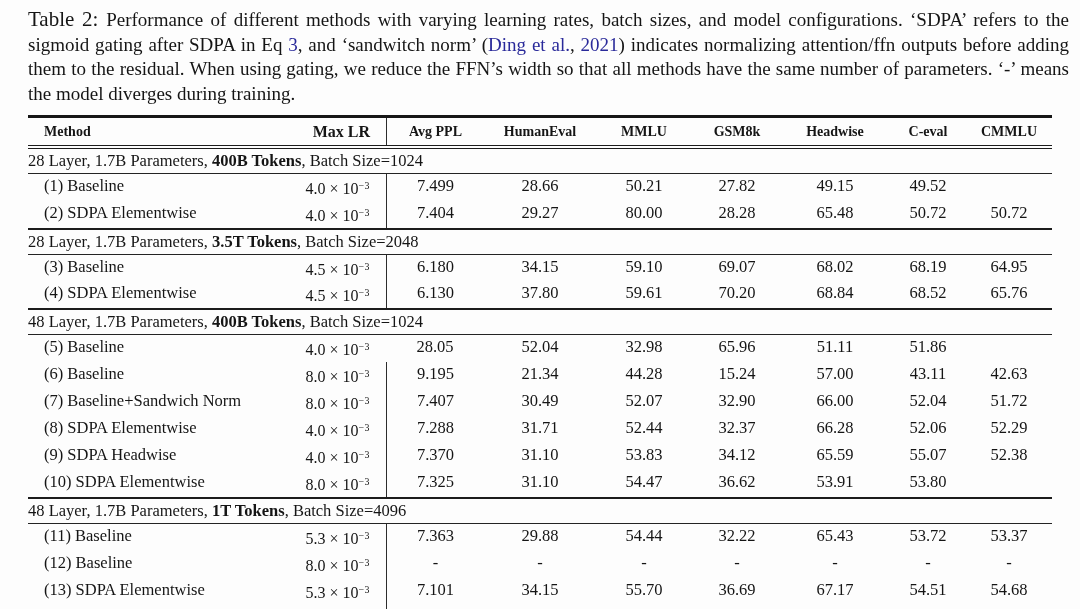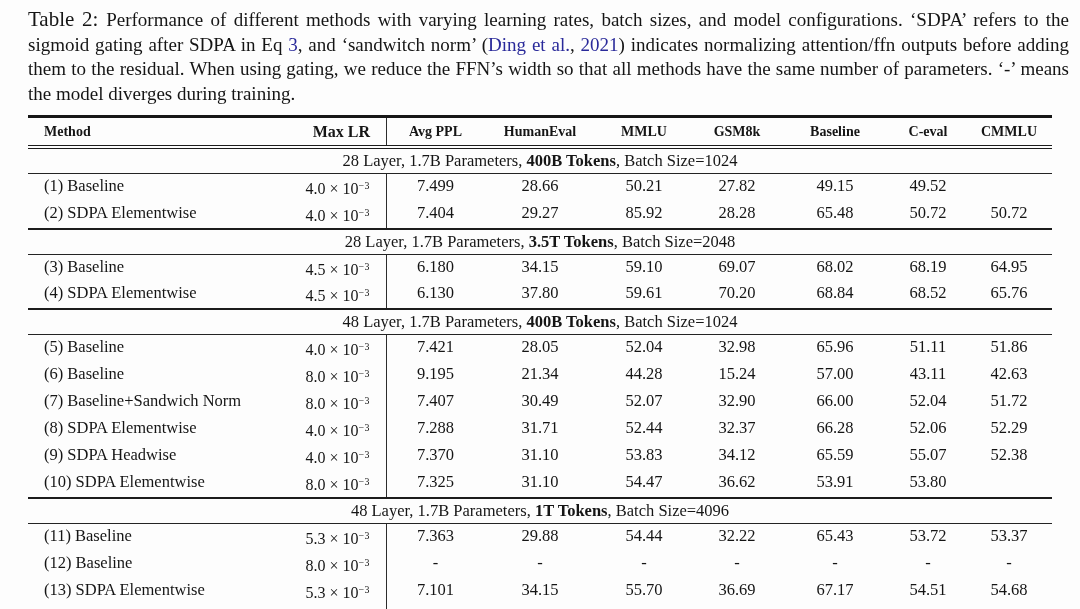--- a/index.html
+++ b/index.html
@@ -29,21 +29,21 @@
   }
   .header-row .cell{font-weight:bold;font-size:14px;line-height:27px;}
   .data-row .cell{font-size:16.5px;line-height:24px;}
   .cell{text-align:center;white-space:nowrap;}
   .cell.c1{text-align:left;padding-left:16px;}
   .cell.c2{text-align:right;padding-right:16px;font-size:16px;}
   .cell.barred{border-left:1.3px solid #2c2c2c;}
   .cell.b{font-weight:normal;}
   .cell sup{font-size:0.62em;vertical-align:0.5em;letter-spacing:0.5px;}
   .section-title{
-    text-align:center;font-size:16.5px;line-height:24px;
+    font-size:16.5px;line-height:24px;
     border-bottom:1.2px solid #242424;white-space:nowrap;
   }
   .section-title .bold{font-weight:bold;}
 </style>
 </head>
 <body>
 
 <div class="page">
 
   <p class="caption"><span class="label">Table 2: </span><span class="normal">Performance of different methods with varying learning rates, batch sizes, and model configurations. ‘SDPA’ refers to the sigmoid gating after SDPA in Eq </span><span class="link">3</span><span class="normal">, and ‘sandwitch norm’ (</span><span class="link">Ding et al.</span><span class="normal">, </span><span class="link">2021</span><span class="normal">) indicates normalizing attention/ffn outputs before adding them to the residual. When using gating, we reduce the FFN’s width so that all methods have the same number of parameters. ‘-’ means the model diverges during training.</span></p>
@@ -51,21 +51,21 @@
   <div class="tablewrap">
     <div class="rule thick"></div>
 
     <div class="grid-row header-row">
       <div class="cell c1">Method</div>
       <div class="cell c2">Max LR</div>
       <div class="cell c3 barred">Avg PPL</div>
       <div class="cell c4">HumanEval</div>
       <div class="cell c5">MMLU</div>
       <div class="cell c6">GSM8k</div>
-      <div class="cell c7">Baseline</div>
+      <div class="cell c7">Headwise</div>
       <div class="cell c8">C-eval</div>
       <div class="cell c9">CMMLU</div>
     </div>
 
     <div class="rule double"></div>
 
     <div id="table-body">
         <div class="section-title"><span class="normal">28 Layer, 1.7B Parameters, </span><span class="bold">400B Tokens</span><span class="normal">, Batch Size=1024</span></div>
         <div class="grid-row data-row">
           <div class="cell c1">(1) Baseline</div>
@@ -75,21 +75,21 @@
           <div class="cell c5">50.21</div>
           <div class="cell c6">27.82</div>
           <div class="cell c8">49.15</div>
           <div class="cell c9">49.52</div>
         </div>
         <div class="grid-row data-row">
           <div class="cell c1">(2) SDPA Elementwise</div>
           <div class="cell c2">4.0 × 10<sup>−3</sup></div>
           <div class="cell c3 barred b">7.404</div>
           <div class="cell c4 b">29.27</div>
-          <div class="cell c5 b">85.92</div>
+          <div class="cell c5 b">80.00</div>
           <div class="cell c6 b">28.28</div>
           <div class="cell c7 b">65.48</div>
           <div class="cell c8 b">50.72</div>
           <div class="cell c9 b">50.72</div>
         </div>
         <div class="rule sep"></div>
         <div class="section-title"><span class="normal">28 Layer, 1.7B Parameters, </span><span class="bold">3.5T Tokens</span><span class="normal">, Batch Size=2048</span></div>
         <div class="grid-row data-row">
           <div class="cell c1">(3) Baseline</div>
           <div class="cell c2">4.5 × 10<sup>−3</sup></div>
@@ -110,21 +110,20 @@
           <div class="cell c6 b">70.20</div>
           <div class="cell c7 b">68.84</div>
           <div class="cell c8 b">68.52</div>
           <div class="cell c9 b">65.76</div>
         </div>
         <div class="rule sep"></div>
         <div class="section-title"><span class="normal">48 Layer, 1.7B Parameters, </span><span class="bold">400B Tokens</span><span class="normal">, Batch Size=1024</span></div>
         <div class="grid-row data-row">
           <div class="cell c1">(5) Baseline</div>
           <div class="cell c2">4.0 × 10<sup>−3</sup></div>
-          <div class="cell c3 barred">7.421</div>
           <div class="cell c4">28.05</div>
           <div class="cell c5">52.04</div>
           <div class="cell c6">32.98</div>
           <div class="cell c7">65.96</div>
           <div class="cell c8">51.11</div>
           <div class="cell c9">51.86</div>
         </div>
         <div class="grid-row data-row">
           <div class="cell c1">(6) Baseline</div>
           <div class="cell c2">8.0 × 10<sup>−3</sup></div>

